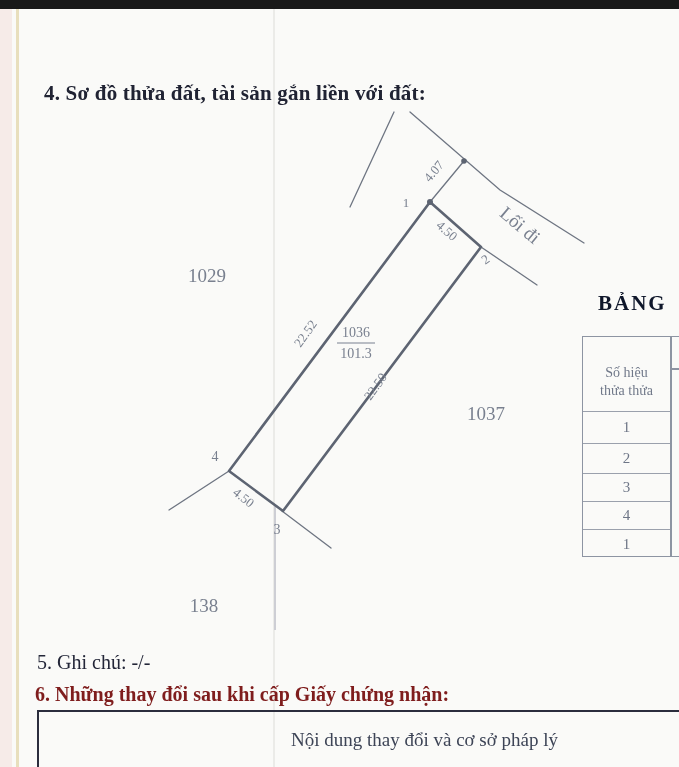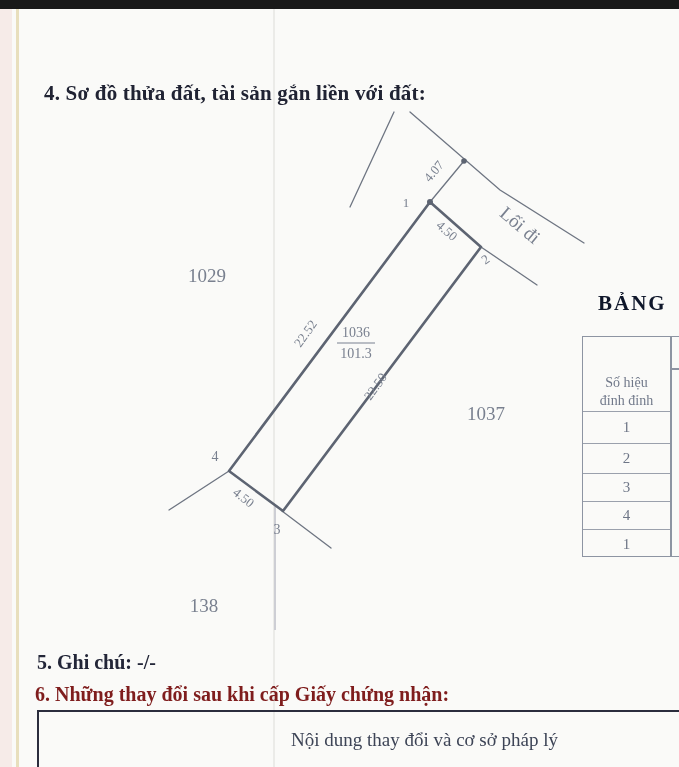--- a/index.html
+++ b/index.html
@@ -27,31 +27,31 @@
     position:absolute;left:598px;top:291px;
     font-size:21px;font-weight:600;color:#0f172a;letter-spacing:2px;white-space:nowrap;
   }
   .coord-table{
     position:absolute;left:582px;top:336px;width:131px;height:221px;
     border:1.5px solid #8d94a2;box-sizing:border-box;
   }
   .ct-vline{position:absolute;left:87px;top:0;width:1.5px;height:100%;background:#8d94a2;}
   .ct-col2-mid{position:absolute;left:88px;right:0;top:31px;height:1.5px;background:#8d94a2;}
   .ct-header{
-    position:absolute;left:0;top:18px;width:87px;height:74px;
+    position:absolute;left:0;top:8px;width:87px;height:74px;
     display:flex;flex-direction:column;justify-content:center;align-items:center;
     font-size:14px;line-height:18px;color:#707889;text-align:center;
   }
   .ct-row{
     position:absolute;left:0;width:87px;border-top:1.2px solid #9aa0ac;
     display:flex;align-items:center;justify-content:center;
     font-size:15px;color:#6d7586;box-sizing:border-box;
   }
 
-  .sec5{position:absolute;left:37px;top:651px;font-size:20px;font-weight:bold;color:#232638;white-space:nowrap;}
+  .sec5{position:absolute;left:37px;top:651px;font-size:20px;font-weight:normal;color:#232638;white-space:nowrap;}
   .sec6{position:absolute;left:35px;top:683px;font-size:20px;font-weight:bold;color:#7f1d1d;white-space:nowrap;}
   .changes-box{
     position:absolute;left:37px;top:710px;width:775px;height:80px;
     border:2px solid #2b2d3d;box-sizing:border-box;background:transparent;
   }
   .changes-box-header{
     position:absolute;left:37px;top:729px;width:775px;text-align:center;
     font-size:19px;color:#3d4456;white-space:nowrap;
   }
 
@@ -107,21 +107,21 @@
 
     <text class="dg-label" font-size="19" fill="#6d7484" text-anchor="middle" transform="rotate(40 516 230)" x="516" y="230">Lối đi</text>
   </svg>
 
   <div class="coord-title">BẢNG</div>
   <div class="coord-table">
     <div class="ct-vline"></div>
     <div class="ct-col2-mid"></div>
     <div class="ct-header">
       <span>Số hiệu</span>
-      <span>đỉnh đỉnh</span>
+      <span>thửa thửa</span>
     </div>
     <div class="ct-row" style="top:74px;height:32px;">1</div>
     <div class="ct-row" style="top:106px;height:30px;">2</div>
     <div class="ct-row" style="top:136px;height:28px;">3</div>
     <div class="ct-row" style="top:164px;height:28px;">4</div>
     <div class="ct-row" style="top:192px;height:29px;">1</div>
   </div>
 
   <div class="sec5">5. Ghi chú: -/-</div>
   <div class="sec6">6. Những thay đổi sau khi cấp Giấy chứng nhận:</div>

